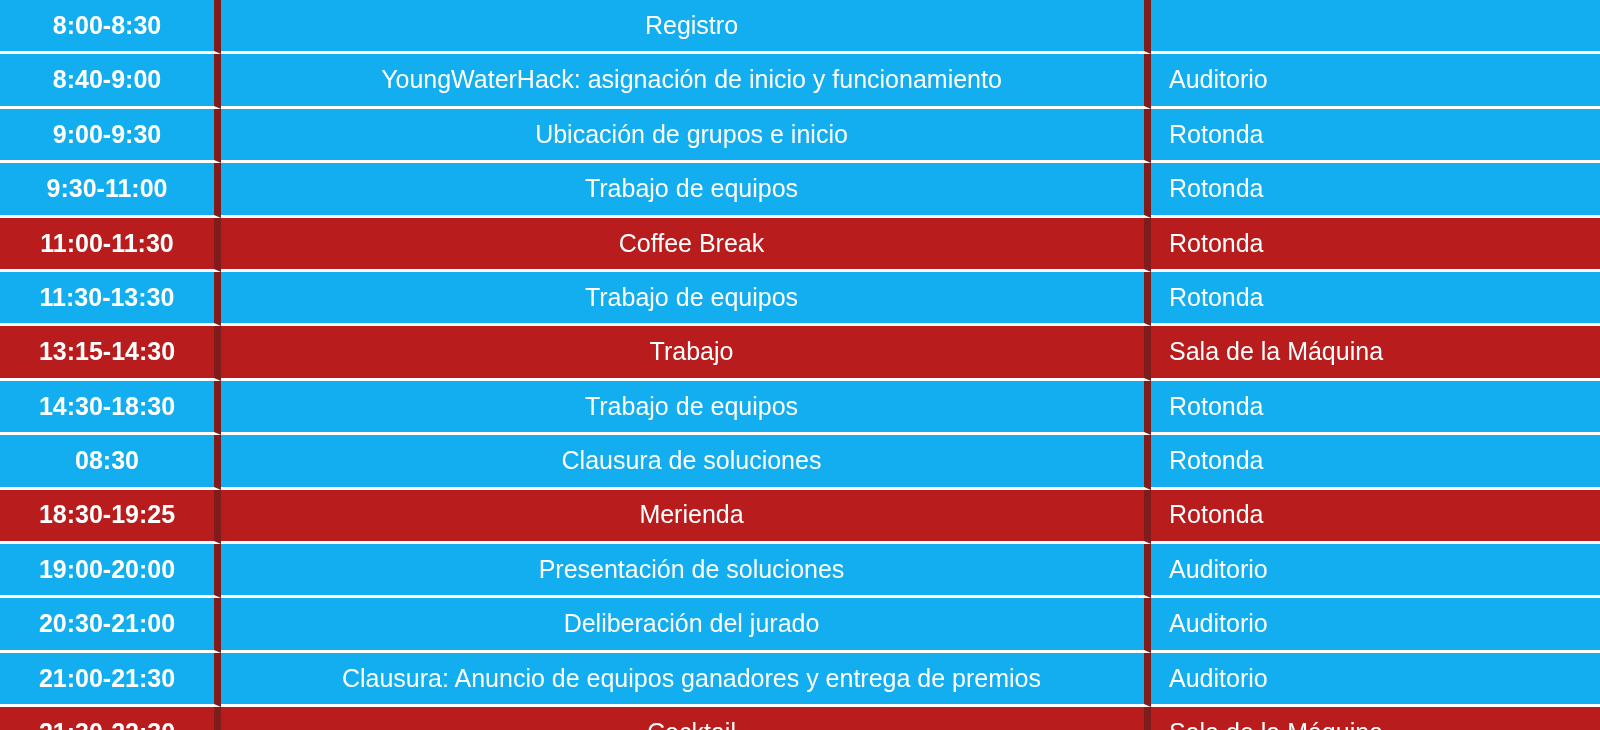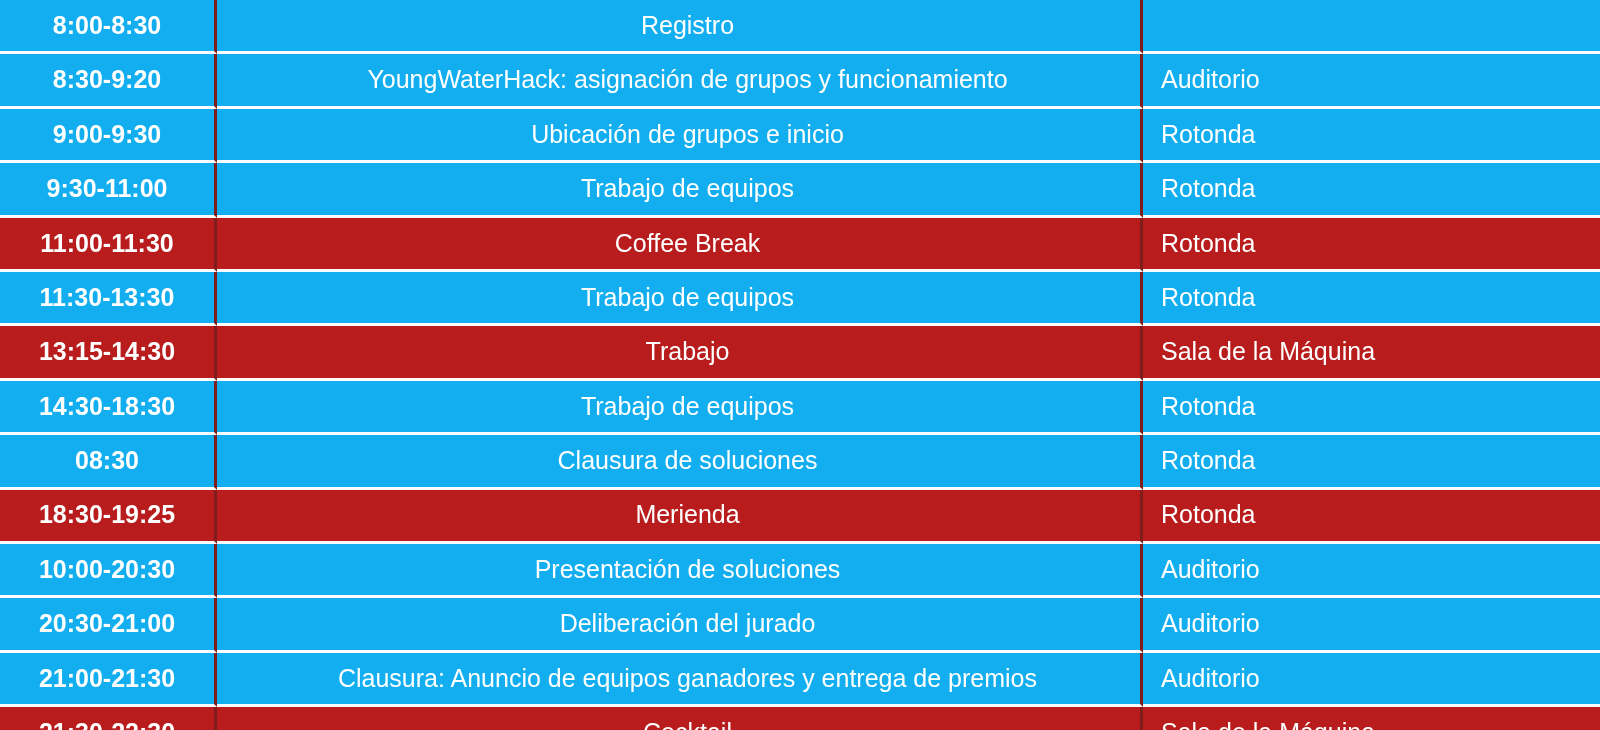--- a/index.html
+++ b/index.html
@@ -19,21 +19,21 @@
     border-spacing: 0;
     table-layout: fixed;
   }
   #schedule-table td {
     height: 51.4px;
     padding: 0 0 0 0;
     vertical-align: middle;
     color: #ffffff;
     font-size: 25px;
     line-height: 1.1;
-    border-right: 3px solid #7f1d1d;
+    border-right: 7px solid #7f1d1d;
     border-bottom: 3px solid #ffffff;
     overflow: hidden;
     white-space: nowrap;
   }
   #schedule-table tr:last-child td {
     border-bottom: none;
   }
   #schedule-table td:last-child {
     border-right: none;
   }
@@ -60,22 +60,22 @@
 <body>
 
 <table id="schedule-table">
   <tbody>
       <tr class="row-blue">
         <td class="col-time">8:00-8:30</td>
         <td class="col-activity">Registro</td>
         <td class="col-place"></td>
       </tr>
       <tr class="row-blue">
-        <td class="col-time">8:30-9:20</td>
-        <td class="col-activity">YoungWaterHack: asignación de grupos y funcionamiento</td>
+        <td class="col-time">8:40-9:00</td>
+        <td class="col-activity">YoungWaterHack: asignación de inicio y funcionamiento</td>
         <td class="col-place">Auditorio</td>
       </tr>
       <tr class="row-blue">
         <td class="col-time">9:00-9:30</td>
         <td class="col-activity">Ubicación de grupos e inicio</td>
         <td class="col-place">Rotonda</td>
       </tr>
       <tr class="row-blue">
         <td class="col-time">9:30-11:00</td>
         <td class="col-activity">Trabajo de equipos</td>
@@ -105,21 +105,21 @@
         <td class="col-time">08:30</td>
         <td class="col-activity">Clausura de soluciones</td>
         <td class="col-place">Rotonda</td>
       </tr>
       <tr class="row-gray">
         <td class="col-time">18:30-19:25</td>
         <td class="col-activity">Merienda</td>
         <td class="col-place">Rotonda</td>
       </tr>
       <tr class="row-blue">
-        <td class="col-time">10:00-20:30</td>
+        <td class="col-time">19:00-20:00</td>
         <td class="col-activity">Presentación de soluciones</td>
         <td class="col-place">Auditorio</td>
       </tr>
       <tr class="row-blue">
         <td class="col-time">20:30-21:00</td>
         <td class="col-activity">Deliberación del jurado</td>
         <td class="col-place">Auditorio</td>
       </tr>
       <tr class="row-blue">
         <td class="col-time">21:00-21:30</td>

